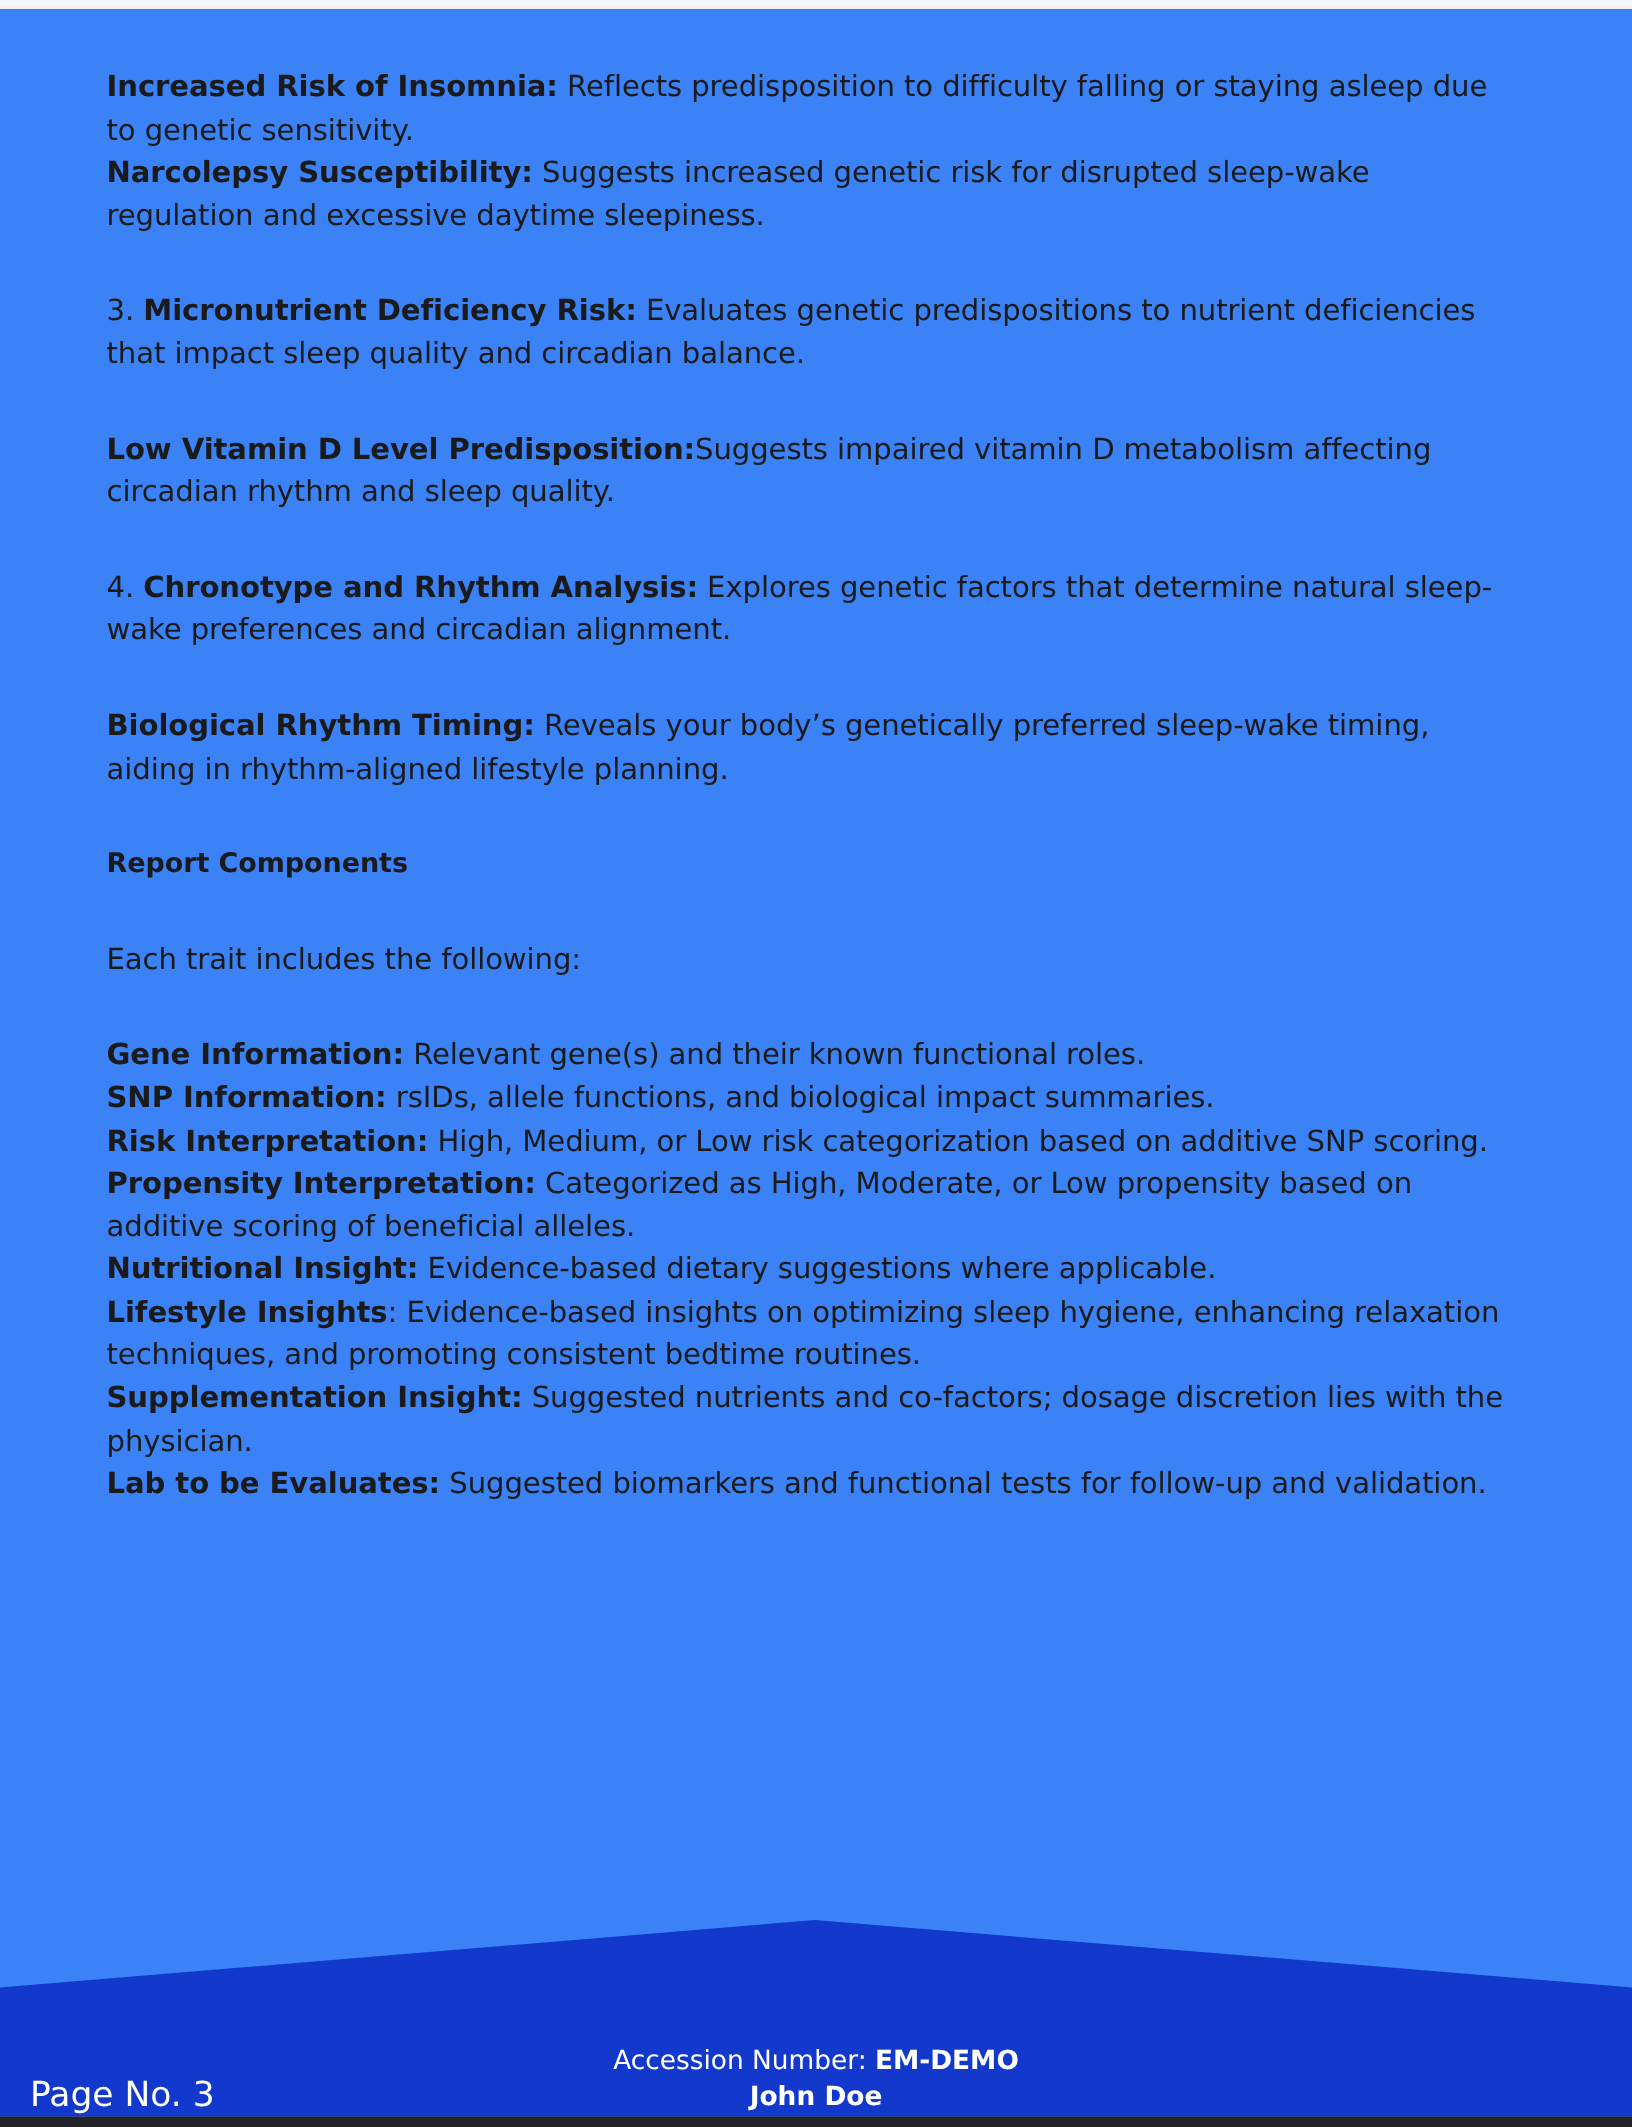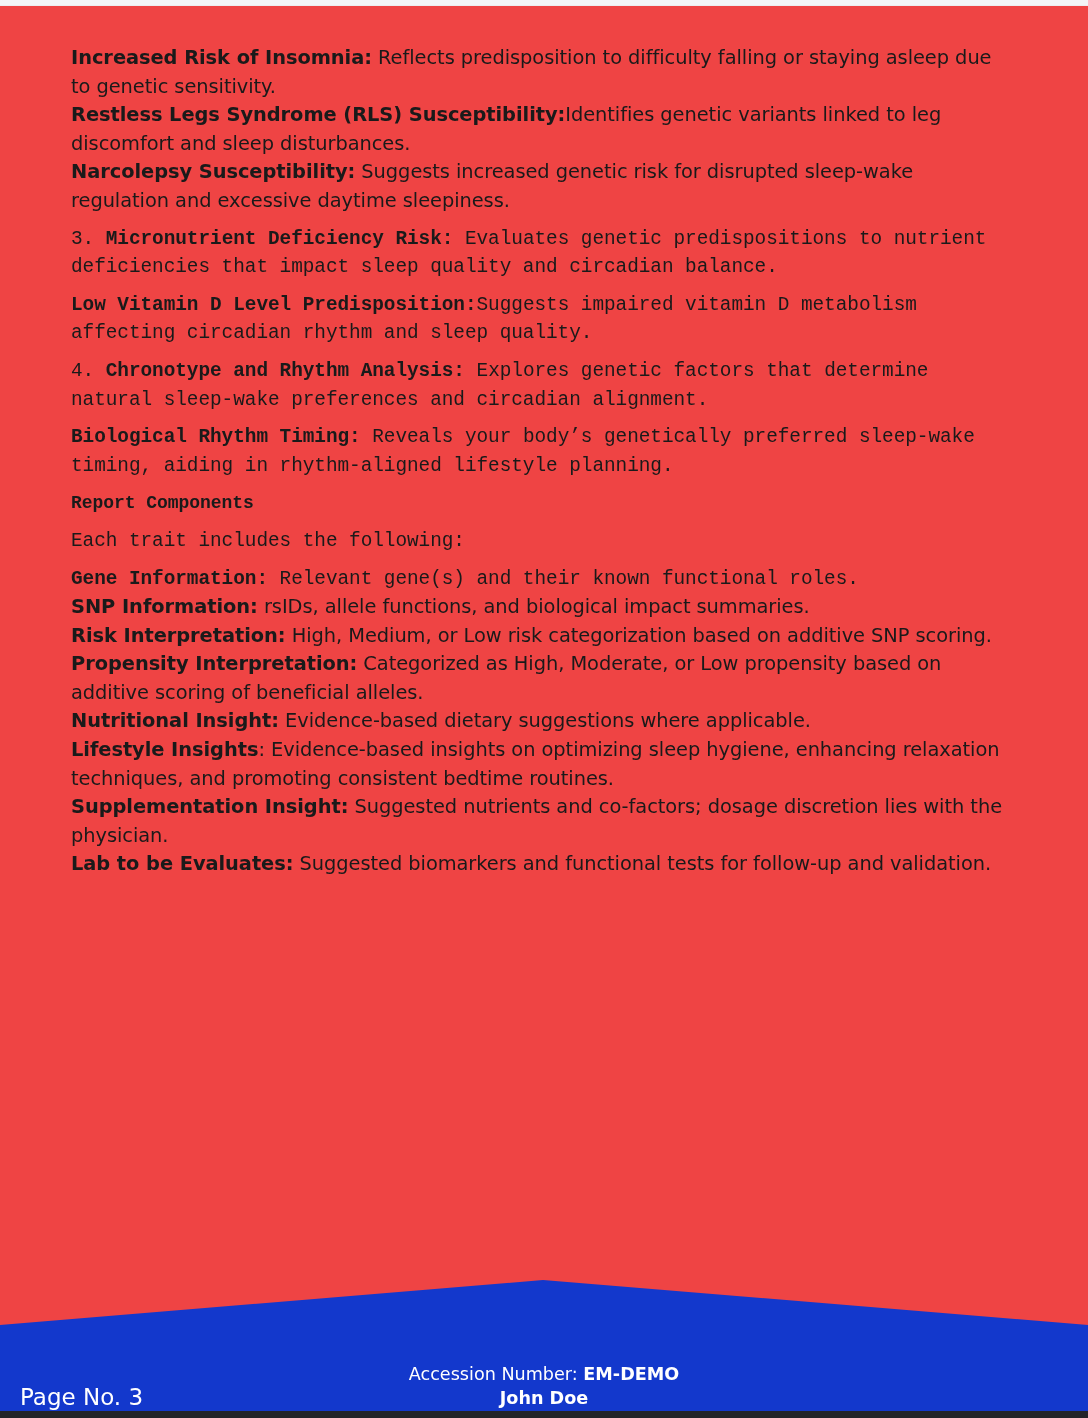--- a/index.html
+++ b/index.html
@@ -7,21 +7,21 @@
     padding: 0;
     background: #ffffff;
   }
   body {
     font-family: "DejaVu Sans", "Liberation Sans", sans-serif;
   }
   .page {
     position: relative;
     width: 1088px;
     height: 1418px;
-    background: #ef4444;
+    background: #3b82f6;
     overflow: hidden;
   }
   .page-top-edge {
     position: absolute;
     top: 0; left: 0;
     width: 1088px;
     height: 6px;
     background: #f4f5f7;
     border-bottom: 1px solid #eceef0;
     box-sizing: border-box;
@@ -33,22 +33,21 @@
     width: 936px;
   }
   p {
     margin: 0 0 0 0;
     font-size: 19.4px;
     line-height: 28.6px;
     color: #1a1a1a;
     letter-spacing: -0.05px;
   }
   p.gap {
-    margin-top: 9px;
-    font-family: Liberation Mono, monospace;
+    margin-top: 35px;
   }
   b, .b {
     font-weight: 700;
   }
   .heading {
     font-weight: 700;
     font-size: 18px;
     line-height: 28.6px;
   }
 
@@ -103,21 +102,20 @@
 <body>
 
 <div class="page">
 
   <div class="page-top-edge"></div>
 
   <div class="content">
 
     <p><b class="b">Increased Risk of Insomnia:</b><span> Reflects predisposition to difficulty falling or staying asleep due to genetic sensitivity.</span></p>
 
-    <p><b class="b">Restless Legs Syndrome (RLS) Susceptibility:</b><span>Identifies genetic variants linked to leg discomfort and sleep disturbances.</span></p>
 
     <p><b class="b">Narcolepsy Susceptibility:</b><span> Suggests increased genetic risk for disrupted sleep-wake regulation and excessive daytime sleepiness.</span></p>
 
     <p class="gap"><span>3. </span><b class="b">Micronutrient Deficiency Risk:</b><span> Evaluates genetic predispositions to nutrient deficiencies that impact sleep quality and circadian balance.</span></p>
 
     <p class="gap"><b class="b">Low Vitamin D Level Predisposition:</b><span>Suggests impaired vitamin D metabolism affecting circadian rhythm and sleep quality.</span></p>
 
 
     <p class="gap"><span>4. </span><b class="b">Chronotype and Rhythm Analysis:</b><span> Explores genetic factors that determine natural sleep-wake preferences and circadian alignment.</span></p>
 

